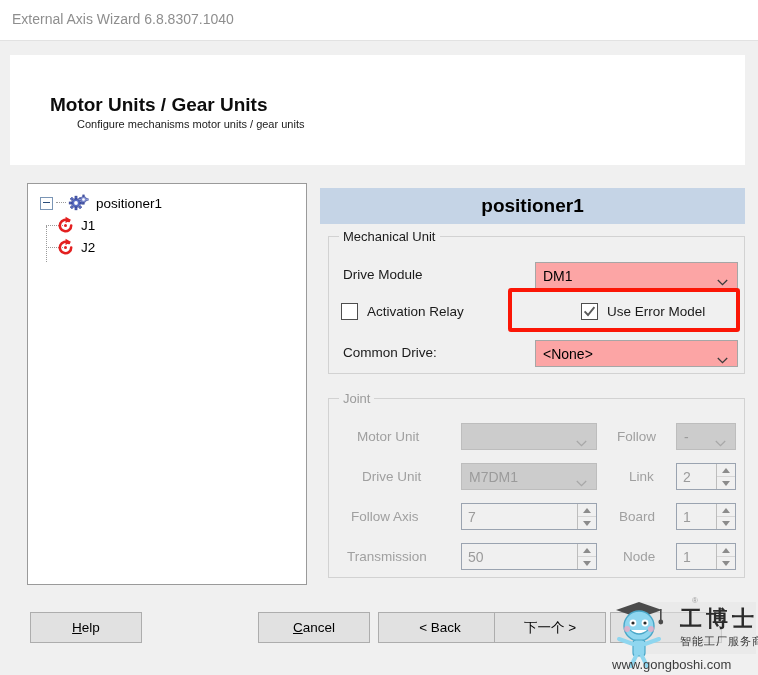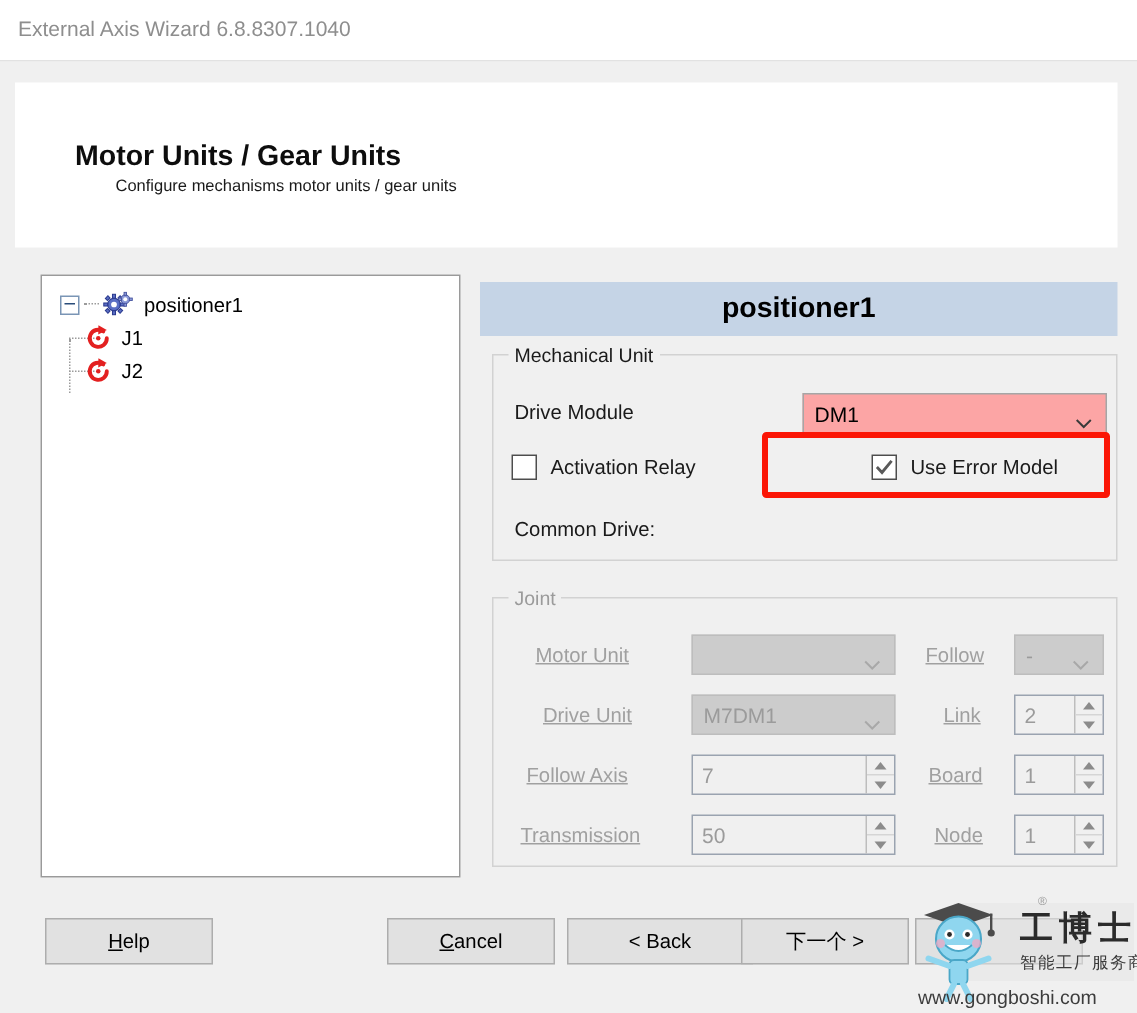--- a/index.html
+++ b/index.html
@@ -166,21 +166,21 @@
   #gb-mech > .gb-legend { color: #1a1a1a; }
   #gb-joint { left: 8px; top: 210px; width: 417px; height: 180px; }
   #gb-joint > .gb-legend { color: #9b9b9b; }
 
   .fld-label {
     position: absolute;
     font-size: 13.5px;
     white-space: nowrap;
   }
   .fld-label.enabled  { color: #1a1a1a; }
-  .fld-label.disabled { color: #a0a0a0; text-decoration: underline; }
+  .fld-label.disabled { color: #a0a0a0; }
 
   
   .combo {
     position: absolute;
     box-sizing: border-box;
     border: 1px solid #acacac;
     background: #cccccc;
     display: flex;
     align-items: center;
     padding-left: 7px;
@@ -428,20 +428,28 @@
       <span class="cbx">
         <svg viewBox="0 0 15 15" width="15" height="15" style="position:absolute;left:0;top:0;">
           <path d="M2.6 7.4 L6 11 L12.4 3.2" fill="none" stroke="#5a5a5a" stroke-width="1.9"></path>
         </svg>
       </span>
       <span class="cbx-label">Use Error Model</span>
     </div>
 
     <div class="fld-label enabled" style="left:14px; top:108px;">Common Drive:</div>
 
+    <div class="combo enabled" style="left:206px; top:103px; width:203px; height:27px;">
+      <span>&lt;None&gt;</span>
+      <span class="chev">
+        <svg viewBox="0 0 11 7" width="11" height="7">
+            <path d="M0.8 1 L5.5 5.7 L10.2 1" fill="none" stroke="#3b3b3b" stroke-width="1.3"></path>
+          </svg>
+      </span>
+    </div>
   </div>
 
   <div class="groupbox" id="gb-joint">
     <div class="gb-legend">Joint</div>
 
     <div class="fld-label disabled" style="left:28px; top:30px;">Motor Unit</div>
     <div class="combo disabled" style="left:132px; top:24px; width:136px; height:27px;">
       <span></span>
       <span class="chev">
         <svg viewBox="0 0 11 7" width="11" height="7">

